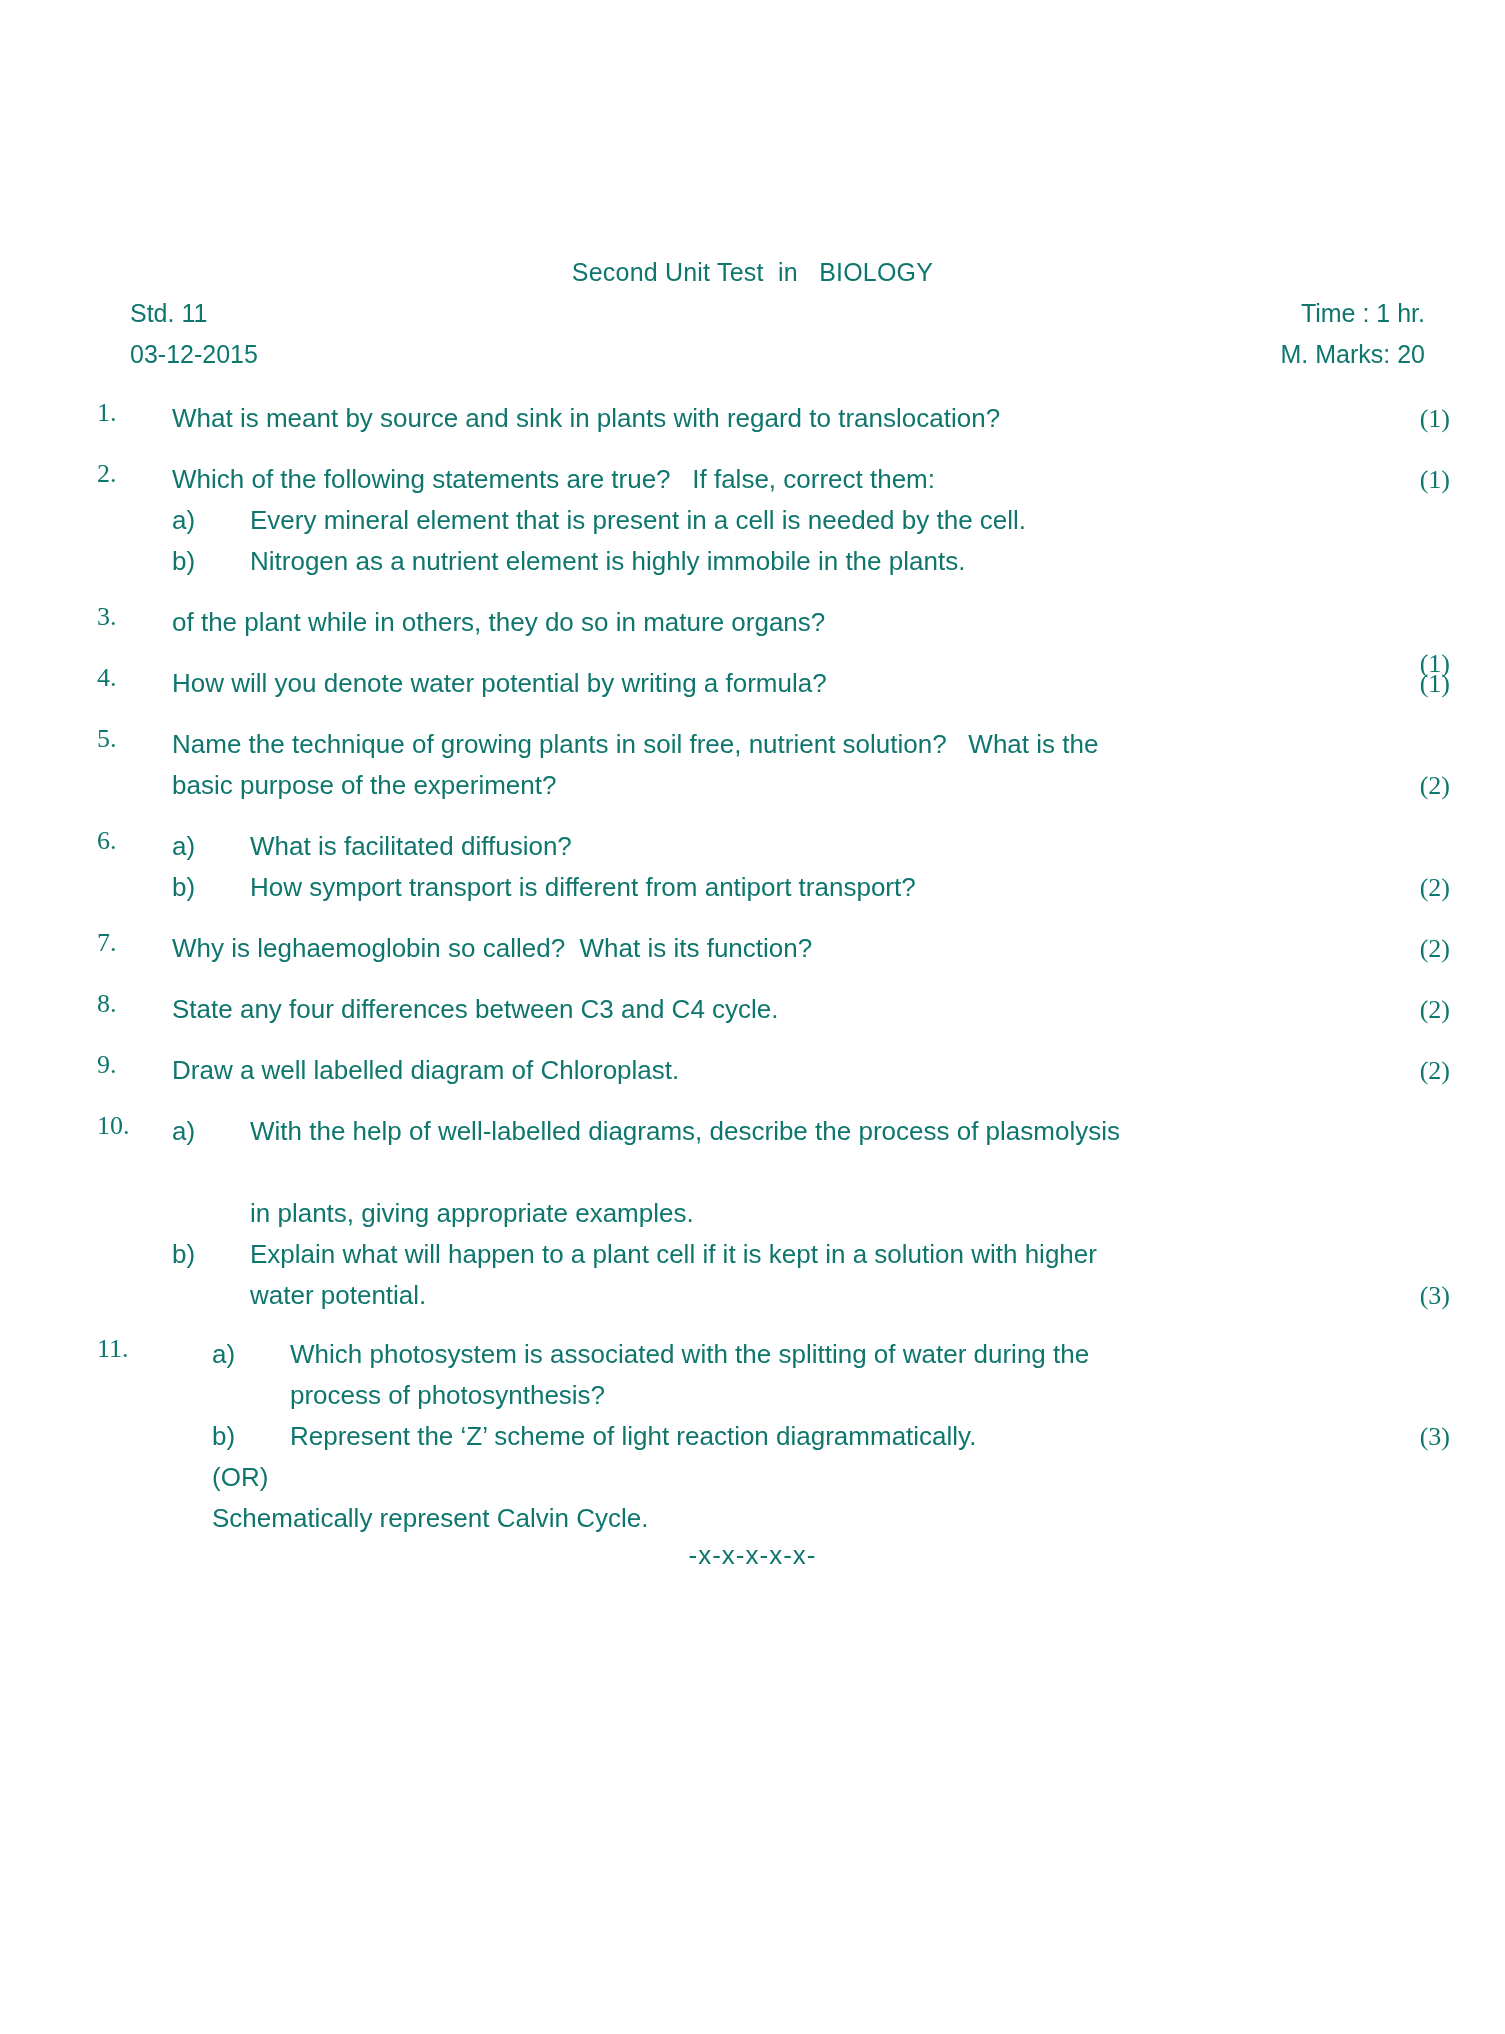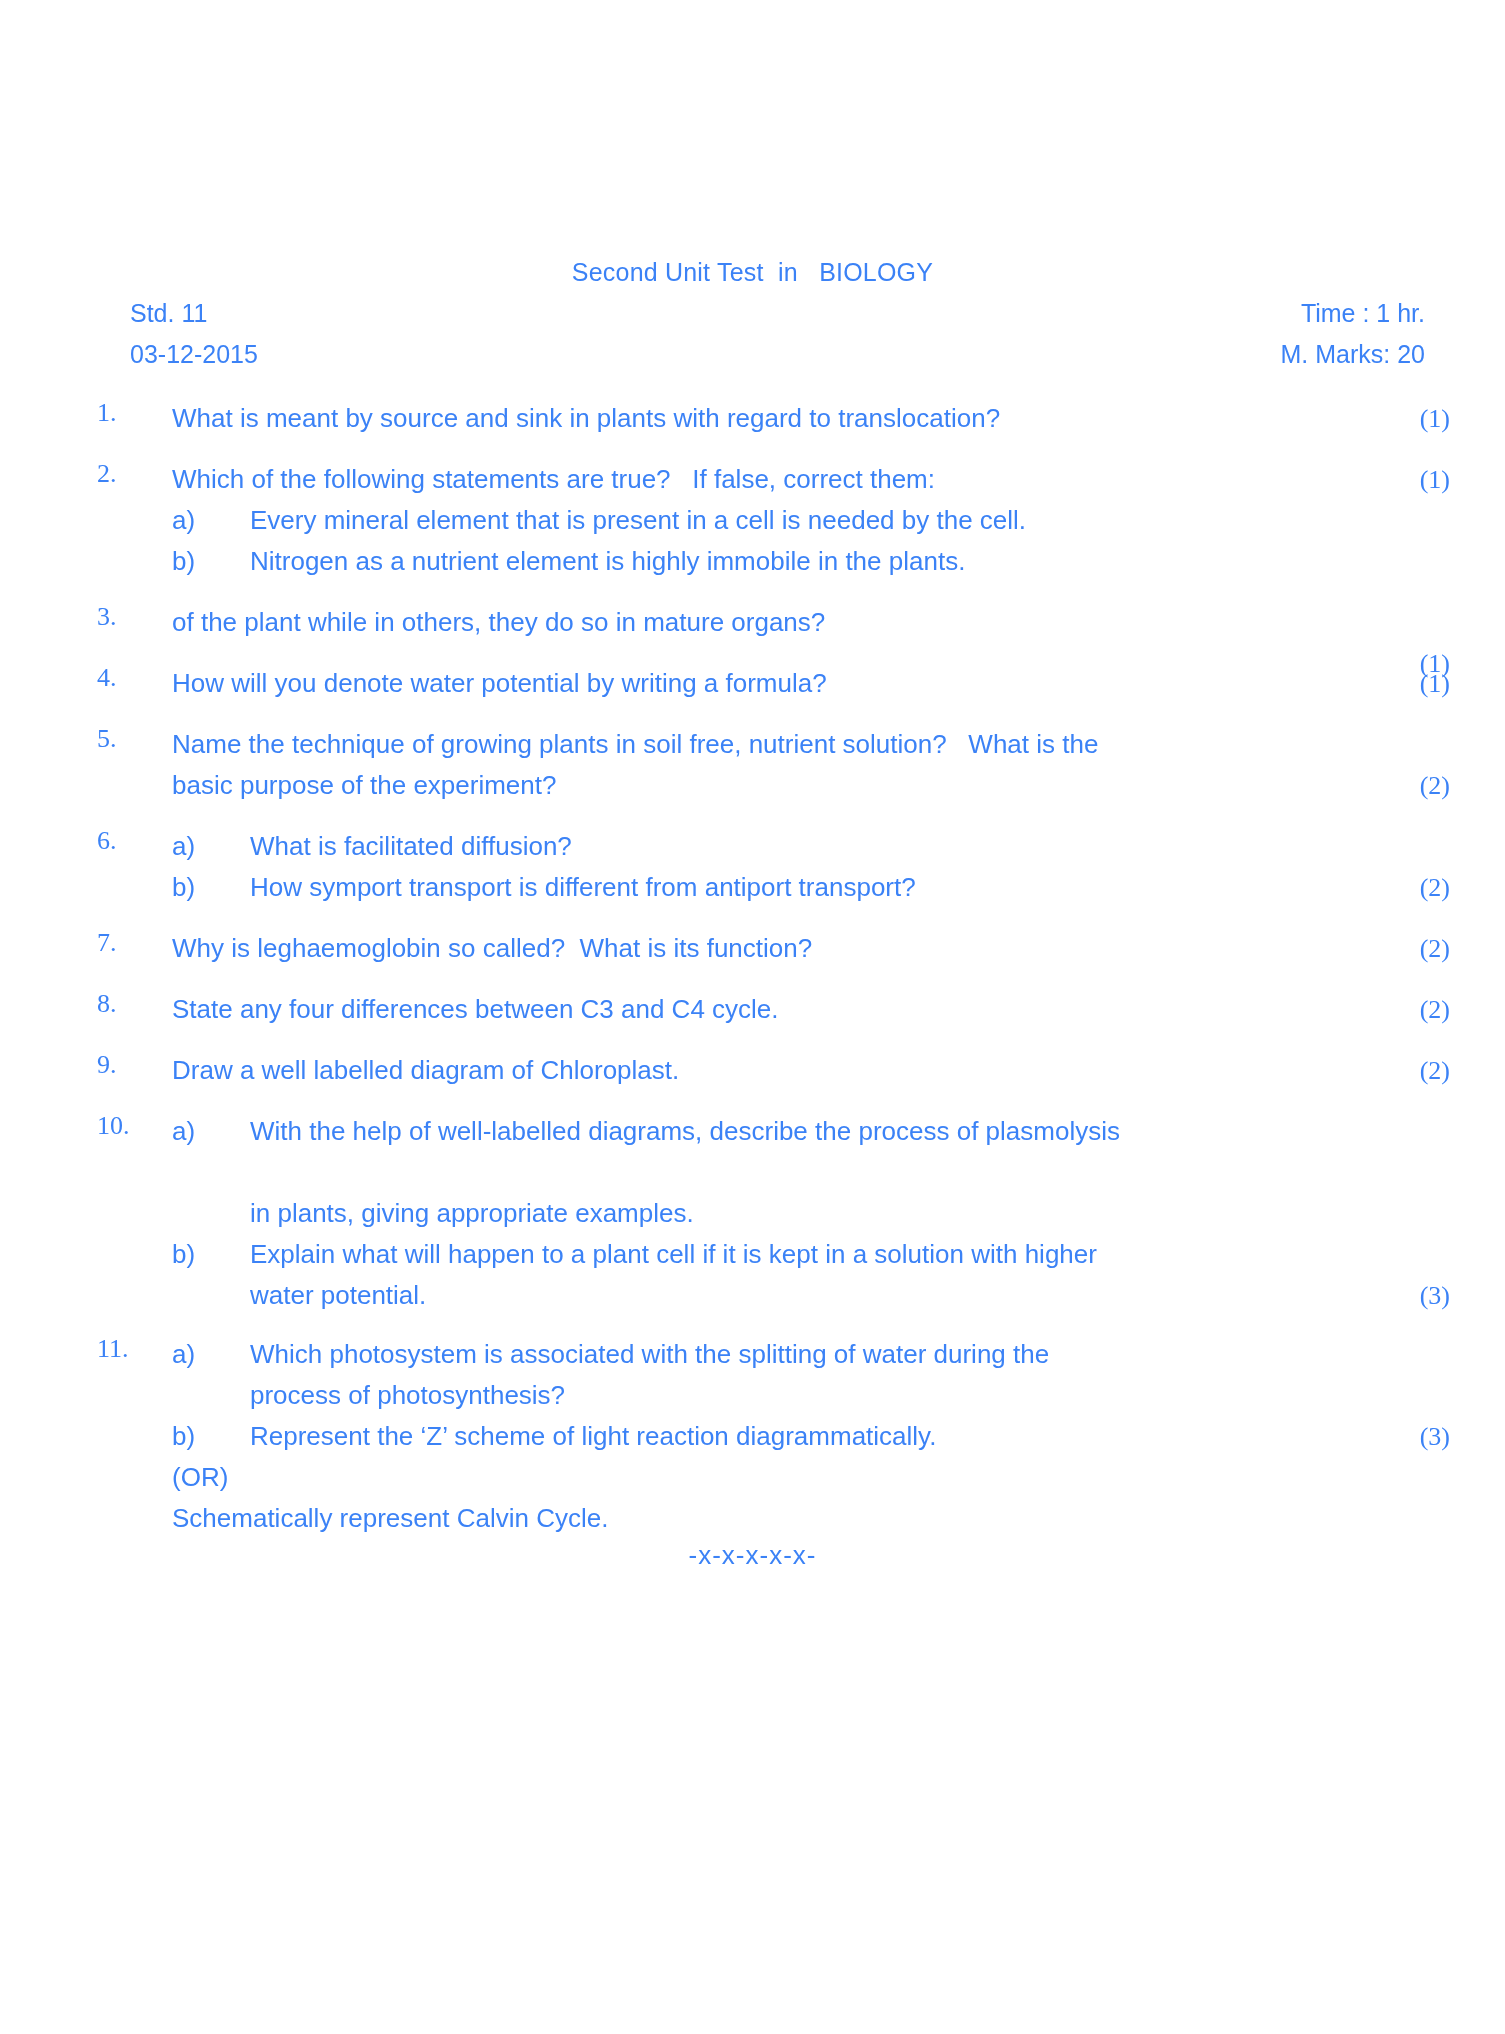--- a/index.html
+++ b/index.html
@@ -6,21 +6,21 @@
     margin: 0;
     padding: 0;
     background: #ffffff;
   }
   .page {
     position: relative;
     width: 1480px;
     height: 2034px;
     background: #ffffff;
     font-family: "Liberation Sans", sans-serif;
-    color: #3b82f6;
+    color: #0f766e;
     box-sizing: border-box;
     overflow: hidden;
   }
 
   
   .doc-title {
     position: absolute;
     top: 258px;
     left: 0;
     width: 1505px;
@@ -246,21 +246,21 @@
           <span class="txt">in plants, giving appropriate examples.</span>
         </span>
         <span class="sub">
           <span class="lbl">b)</span>
           <span class="txt">Explain what will happen to a plant cell if it is kept in a solution with higher
 water potential.</span>
         </span>
       </div>
     </div>
 
-    <div class="qrow" style="margin-bottom:20px;">
+    <div class="qrow" style="margin-bottom:20px;padding-left:40px;">
       <span class="qnum">11.</span>
       <span class="marks" style="top:82px;">(3)</span>
       <div class="qtext">
         <span class="sub">
           <span class="lbl">a)</span>
           <span class="txt">Which photosystem is associated with the splitting of water during the
 process of photosynthesis?</span>
         </span>
         <span class="sub">
           <span class="lbl">b)</span>

